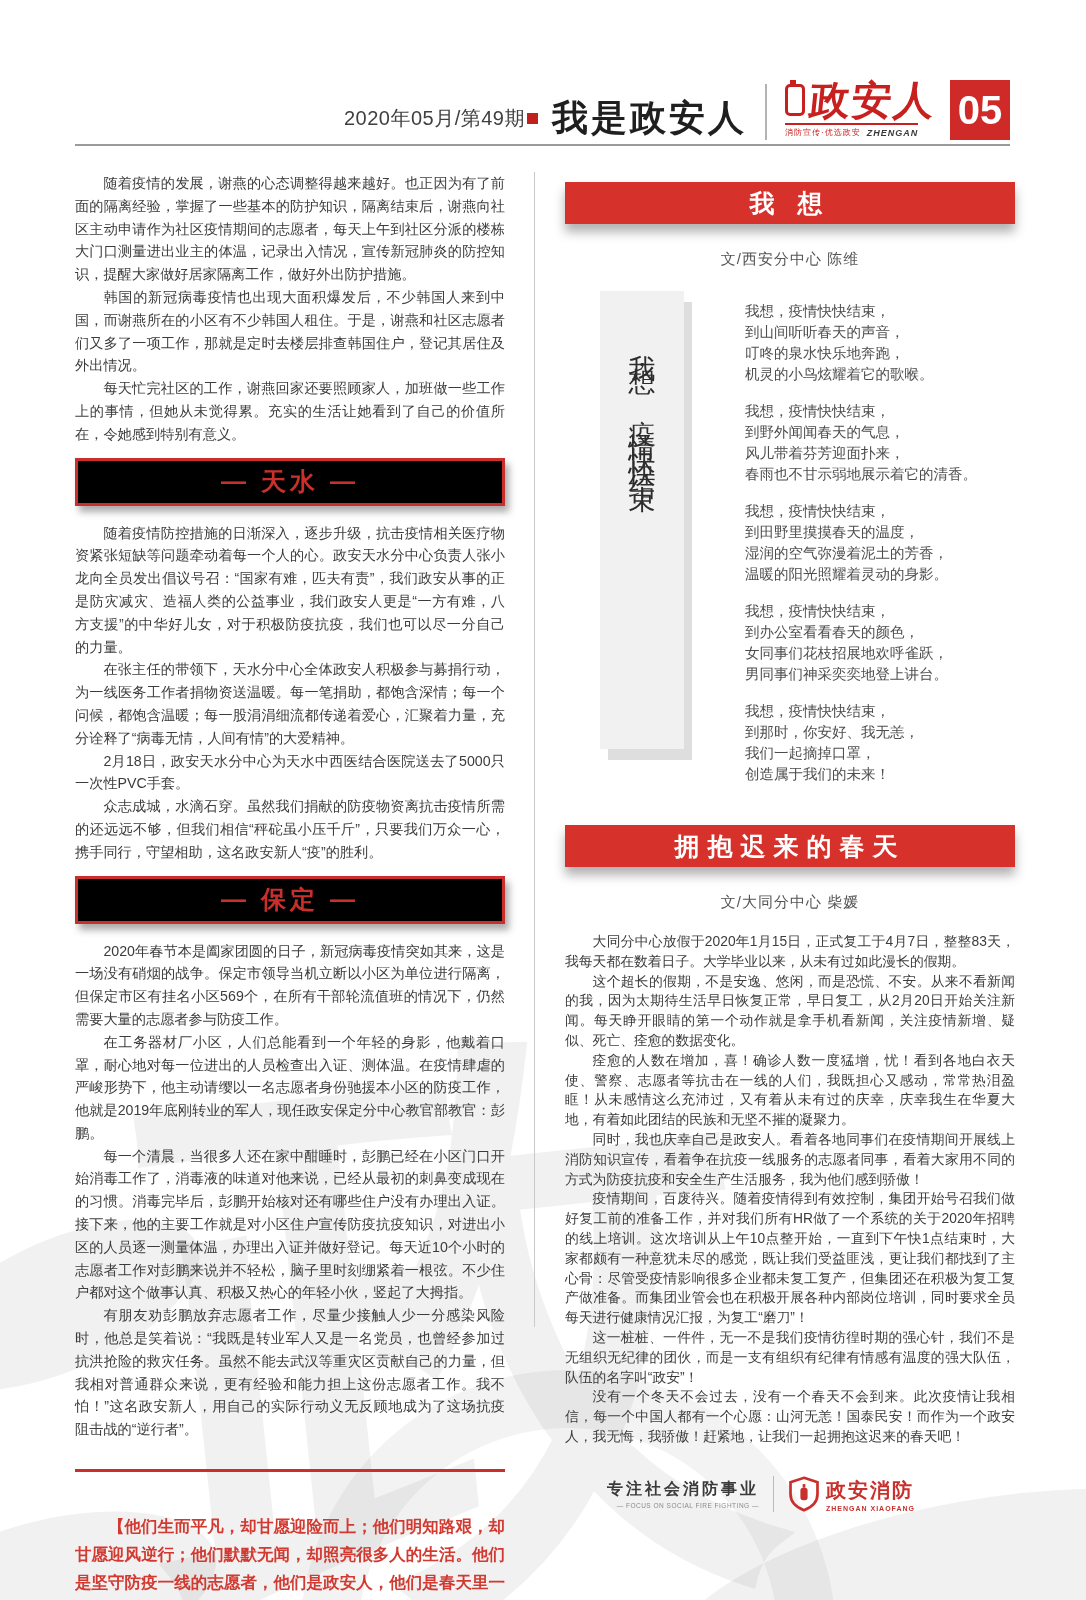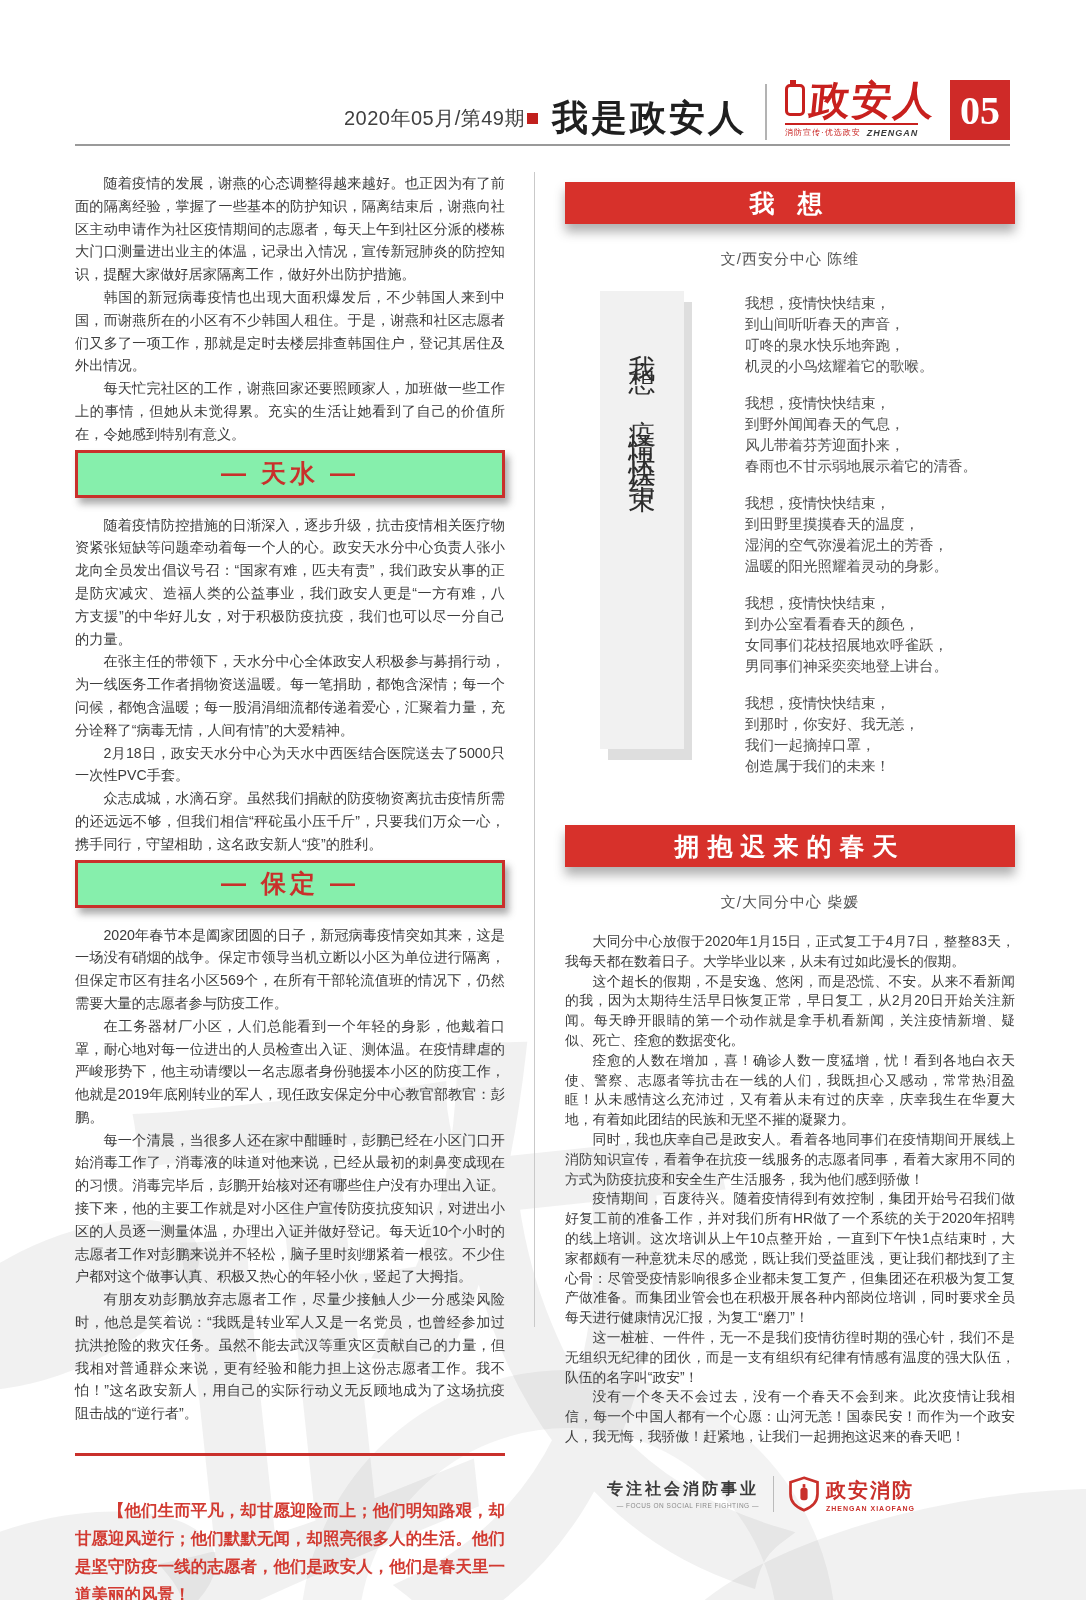--- a/index.html
+++ b/index.html
@@ -49,32 +49,32 @@
   .logo-main{
     font-size:40px;font-weight:900;color:#c8201e;line-height:1;letter-spacing:2px;
     transform:skewX(-6deg);font-family:"Liberation Sans",sans-serif;
   }
   .logo-bottom{display:flex;align-items:flex-end;gap:6px;margin-top:3px;border-top:2px solid #c8201e;padding-top:2px;}
   .logo-sub{font-size:8px;color:#c8201e;letter-spacing:1px;white-space:nowrap;}
   .logo-en{font-size:9px;font-weight:bold;color:#3a3a3a;font-style:italic;letter-spacing:1px;}
   .page-num{
     width:60px;height:60px;background:#cf2a28;color:#ffffff;
     display:flex;align-items:center;justify-content:center;
-    font-size:40px;font-weight:900;font-family:Liberation Serif, serif;
+    font-size:40px;font-weight:900;font-family:Liberation Sans, sans-serif;
   }
   .header-rule{position:absolute;left:75px;top:144px;width:935px;height:2px;background:#9a9a9a;z-index:2;}
   .col-divider{position:absolute;left:534px;top:172px;width:1px;height:1155px;background:#c9c9c9;z-index:1;}
   
   .left-col{position:absolute;left:75px;top:172px;width:430px;z-index:2;}
   .right-col{position:absolute;left:565px;top:182px;width:450px;z-index:2;}
   .body-text .para{
     margin:0;font-size:14.2px;line-height:22.8px;text-align:justify;text-indent:2em;color:#3c3c3c;
   }
   .section-box{
-    margin-top:4px;height:42px;border:3px solid #c9302b;background:#86efac;
+    margin-top:12px;height:42px;border:3px solid #c9302b;background:#000000;
     display:flex;align-items:center;justify-content:center;
     color:#c9302b;font-size:25px;font-weight:900;letter-spacing:4px;
     box-shadow:4px 6px 7px rgba(70,70,70,0.45);
   }
   .section-body{margin-top:16px;}
   .red-rule{margin-top:28px;width:100%;height:3px;background:#c9302b;}
   .highlight{margin-top:40px;}
   .highlight .hl-para{
     margin:0;font-size:16.5px;font-weight:900;line-height:28px;color:#d23a31;
     text-align:justify;text-indent:2em;
@@ -88,21 +88,21 @@
   .banner2{margin-top:34px;}
   .byline{margin-top:26px;text-align:center;font-size:15px;color:#555555;letter-spacing:1px;}
   .poem{position:relative;margin-top:22px;height:500px;}
   .vertical-title{
     position:absolute;left:35px;top:0;width:84px;height:458px;background:#f1f1f1;
     box-shadow:8px 11px 0 rgba(0,0,0,0.13);
     writing-mode:vertical-rl;text-orientation:upright;
     font-family:"Liberation Serif",serif;font-size:27px;color:#2d2d2d;
     letter-spacing:13px;display:flex;align-items:center;padding-top:42px;box-sizing:border-box;
   }
-  .stanzas{position:absolute;left:180px;top:2px;}
+  .stanzas{position:absolute;left:180px;top:10px;}
   .stanzas .stanza{
     margin:0 0 16px 0;font-size:14.5px;line-height:21px;color:#4d4d4d;white-space:pre-line;
   }
   .article-body .para{
     margin:0;font-size:13.8px;line-height:19.8px;text-align:justify;text-indent:2em;color:#3c3c3c;
   }
   .article-body{margin-top:20px;}
   
   .footer{
     position:absolute;left:536px;top:1476px;width:450px;z-index:2;

